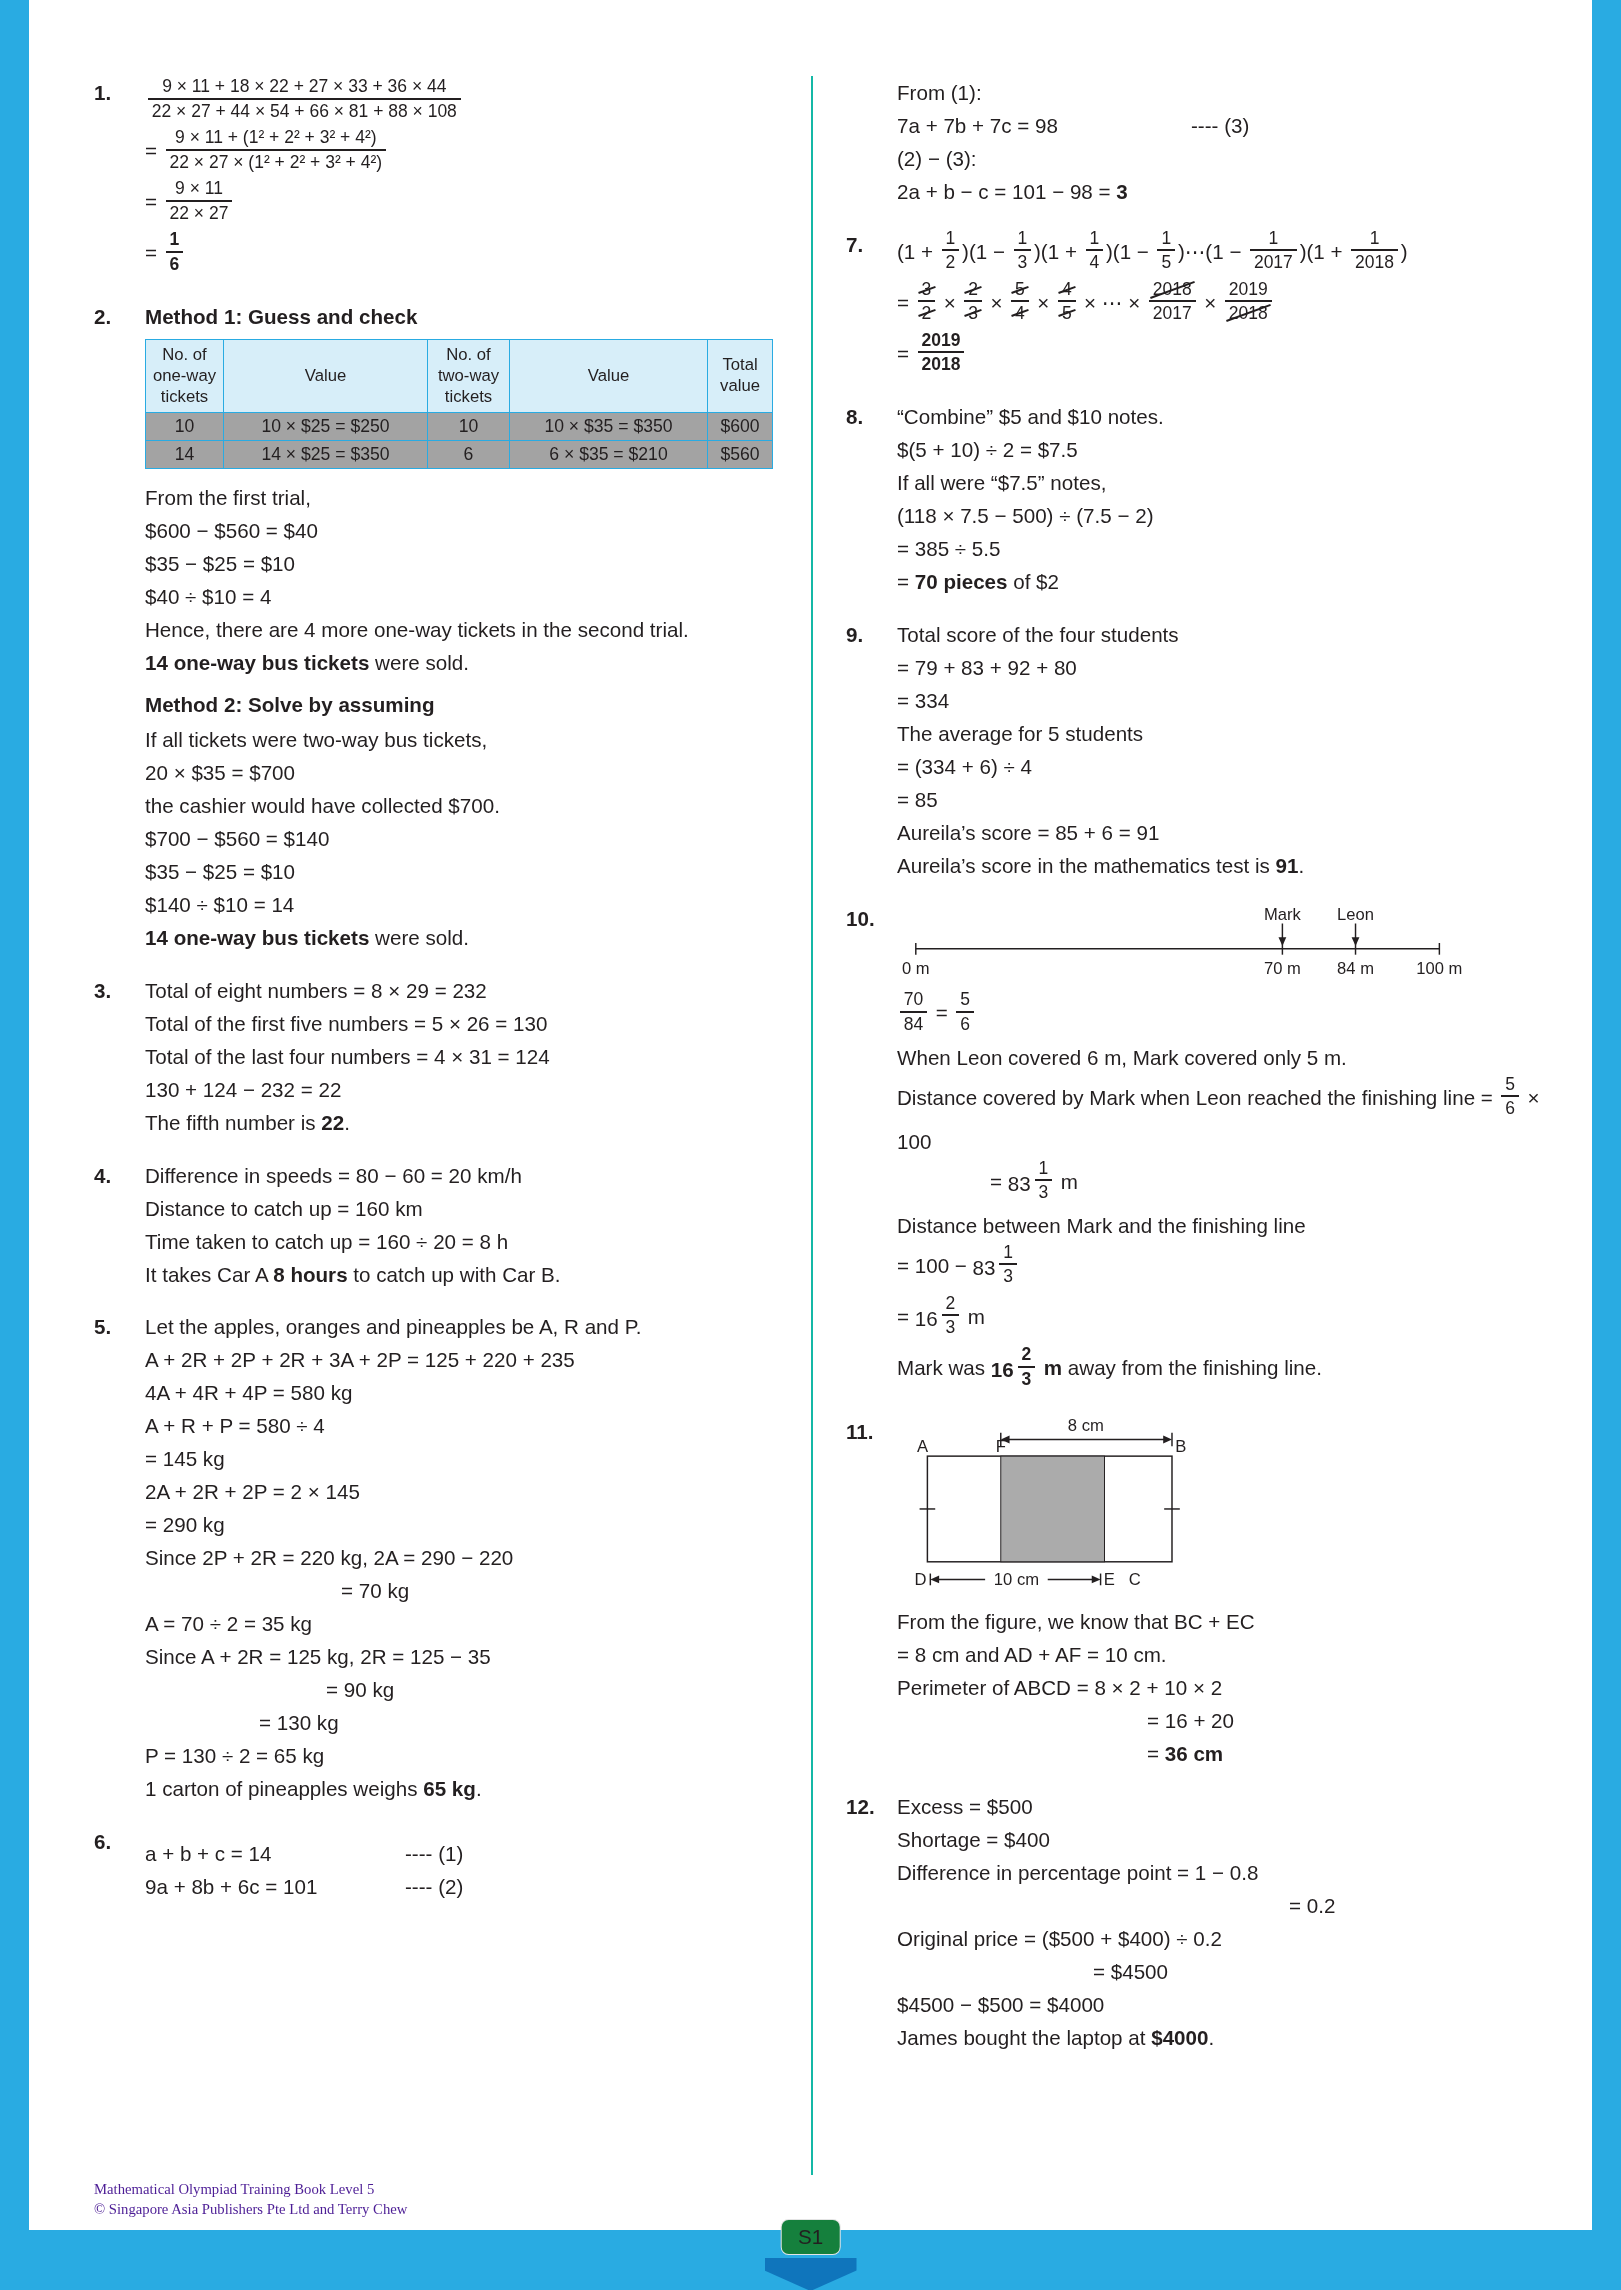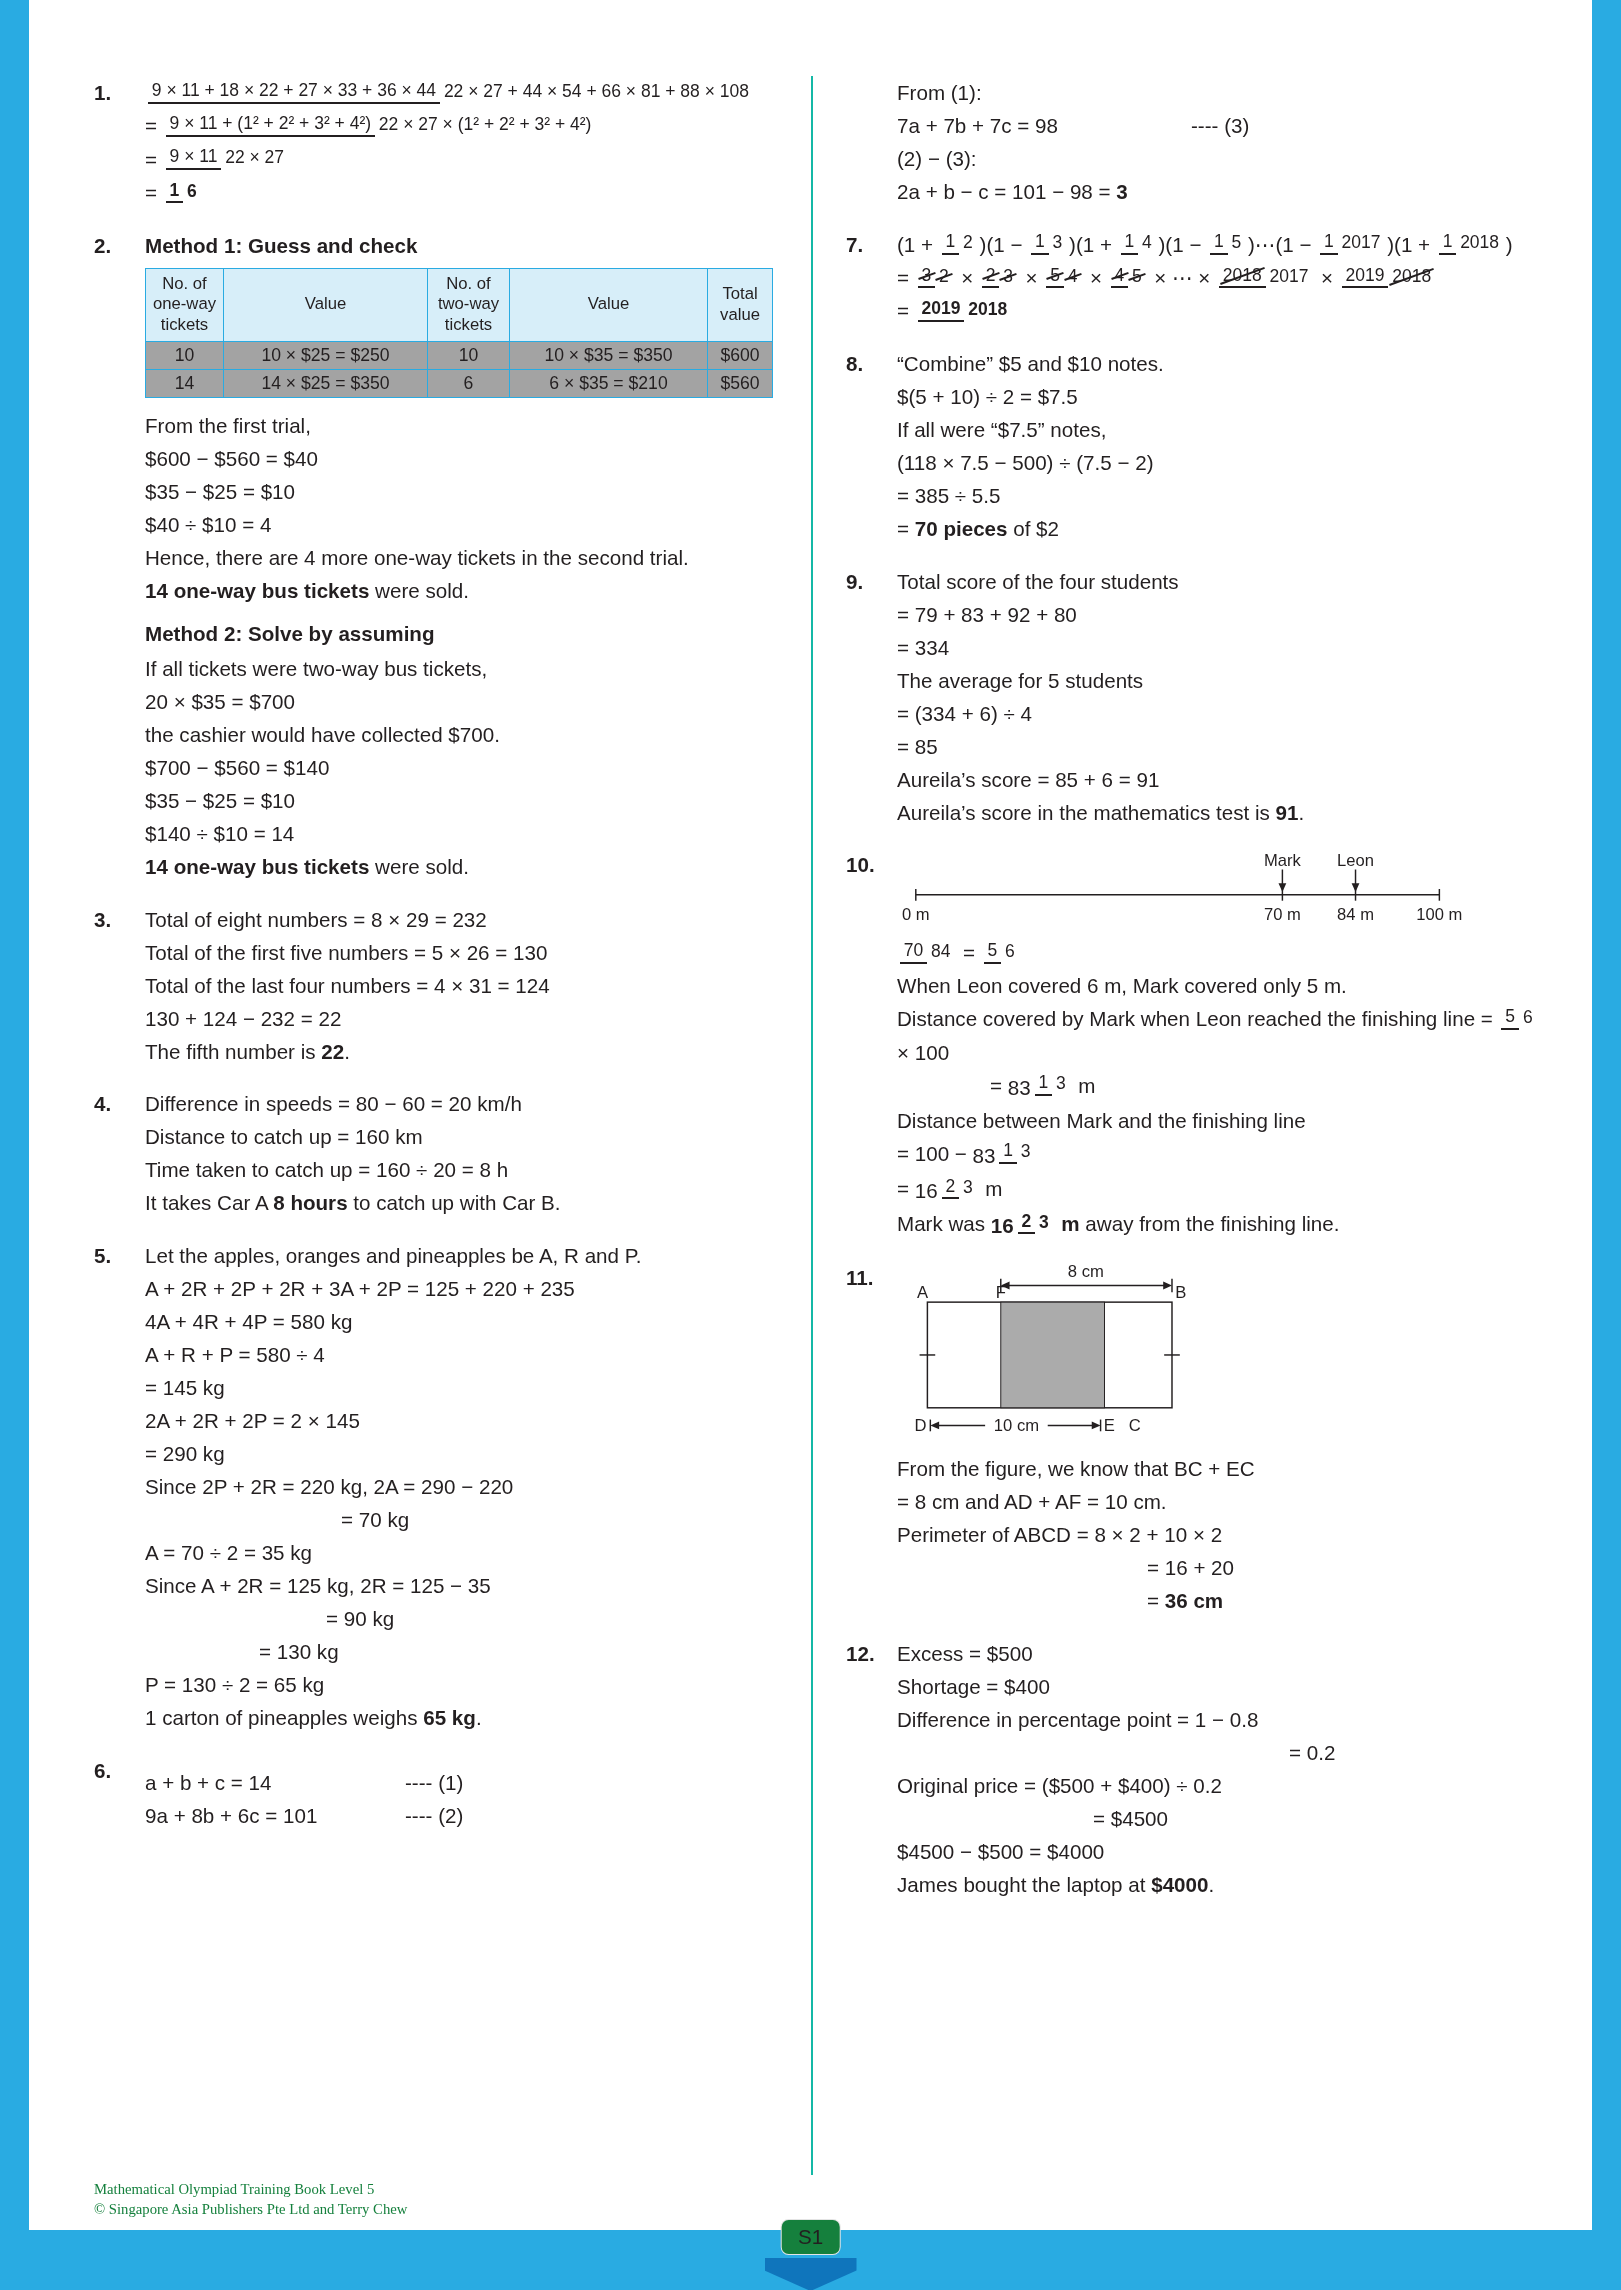--- a/index.html
+++ b/index.html
@@ -3,34 +3,34 @@
 <meta charset="utf-8">
 <style>
   *{margin:0;padding:0;box-sizing:border-box}
   html,body{background:#d9d9d9}
   .page{position:relative;width:1621px;height:2291px;background:#ffffff;font-family:"Liberation Sans",sans-serif;color:#231F20;overflow:hidden;margin:0 auto}
   .stripe{position:absolute;top:0;bottom:0;width:29px;background:#29ABE2;z-index:1}
   .stripe.left{left:0}.stripe.right{right:0}
   .bottombar{position:absolute;left:0;right:0;bottom:0;height:61px;background:#29ABE2;z-index:1}
   .chevron{position:absolute;left:50%;transform:translateX(-50%);bottom:0;width:92px;height:33px;background:#0F75BC;clip-path:polygon(0 0,100% 0,100% 38%,50% 100%,0 38%);z-index:2}
   .pagenum-pill{position:absolute;left:50%;transform:translateX(-50%);bottom:37px;background:#15803d;border-radius:6.9px;padding:4.9px 16.7px;font-size:20.6px;z-index:3;box-shadow:0 0 0 1px #e4e4e4}
-  .footer{position:absolute;left:94px;bottom:71px;font-family:"Liberation Serif",serif;font-size:14.7px;line-height:1.4;color:#15803d;z-index:2}
+  .footer{position:absolute;left:94px;bottom:71px;font-family:"Liberation Serif",serif;font-size:14.7px;line-height:1.4;color:#4c1d95;z-index:2}
   .content{position:absolute;top:76px;left:94px;right:73px;bottom:116px;display:flex;overflow:hidden}
   .col{min-width:0}
   #col-left{width:688px;flex:none}
   #col-right{flex:1;margin-left:29px;border-left:2px solid #14b8a6;padding-left:33px}
   .problem{display:flex;margin-bottom:19.6px}
   .pnum{width:51px;flex:none;font-weight:bold;font-size:20.6px;line-height:33px}
   .pbody{flex:1;min-width:0}
   .line{font-size:20.6px;line-height:33px}
   .heading{font-weight:bold;font-size:20.6px;line-height:33px;margin-bottom:2px}
   .heading:not(:first-child){margin-top:9.8px}
   b{font-weight:bold}
   
-  .frac{display:inline-flex;flex-direction:row;text-align:center;vertical-align:middle;font-size:.85em;line-height:1.18;margin:2.9px 2.9px;position:relative;top:-2.9px}
+  .frac{display:inline-flex;flex-direction:column;text-align:center;vertical-align:middle;font-size:.85em;line-height:1.18;margin:2.9px 2.9px;position:relative;top:-2.9px}
   .frac .num{padding:0 3.9px 1px;border-bottom:2px solid #231F20;position:relative}
   .frac .den{padding:1px 3.9px 0;position:relative}
   .frac.bold{font-weight:bold}
   .frac.fs-b .num::after,.frac.fs-n .num::after,
   .frac.fs-b .den::after,.frac.fs-d .den::after{
     content:"";position:absolute;left:0;right:0;top:46%;border-top:2px solid #231F20;transform:rotate(-20deg)}
   .mixed{display:inline-flex;align-items:center;vertical-align:middle}
   .mixed .whole{margin-right:1px}
   .mixed.bold{font-weight:bold}
   .seg.minw{display:inline-block}

